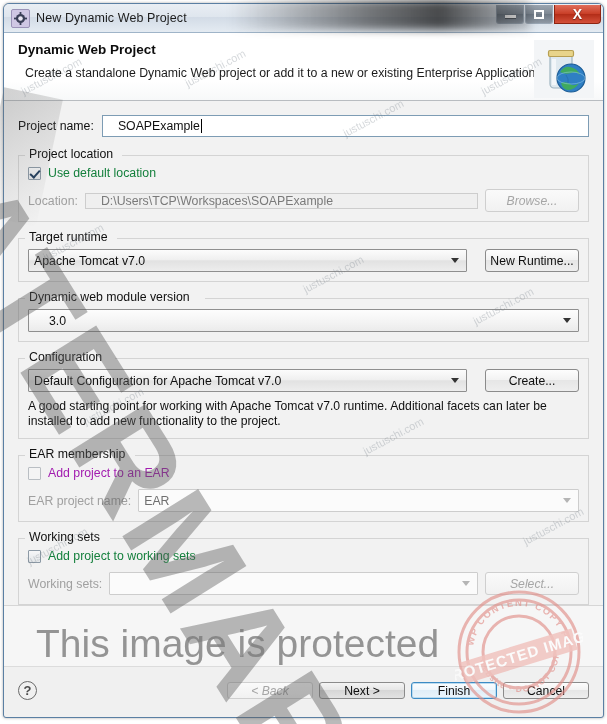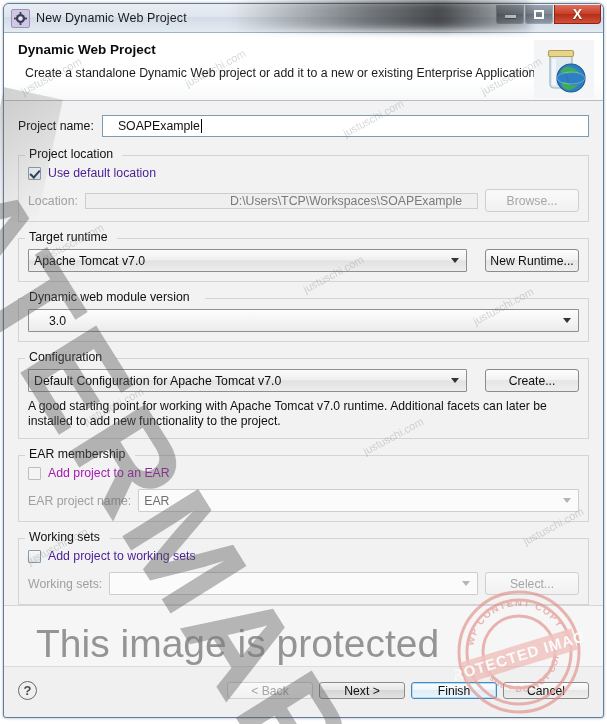--- a/index.html
+++ b/index.html
@@ -243,21 +243,21 @@
     border: solid #1f3c5c;
     border-width: 0 2px 2px 0;
     transform: rotate(42deg);
   }
   .cb.disabled {
     border-color: #b9bec3;
     background: #f4f4f4;
   }
   .check-label {
     font-size: 12.3px;
-    color: #4c1d95;
+    color: #15803d;
   }
   .check-label.disabled { color: #a21caf; }
 
   .sub-row {
     display: flex;
     align-items: center;
     gap: 7px;
   }
   .sub-row > .lbl {
     font-size: 12.3px;
@@ -284,20 +284,21 @@
     align-items: center;
     justify-content: center;
     box-sizing: border-box;
     flex: none;
     white-space: nowrap;
   }
   .btn.disabled {
     border-color: #cfcfcf;
     color: #a6a6a6;
     background: linear-gradient(to bottom, #fafafa, #f1f1f1);
+    font-style: italic;
   }
 
   
   .combo {
     flex: 1;
     height: 23px;
     border: 1px solid #8f8f8f;
     background: linear-gradient(to bottom, #fcfcfc 0%, #f0f0f0 45%, #e2e2e2 52%, #ededed 100%);
     display: flex;
     align-items: center;
@@ -513,21 +514,21 @@
       <div class="group" style="margin-top:12px;">
         <div class="group-top-right" style="left:103px;right:0;"></div>
         <div class="group-legend">Project location</div>
         <div class="group-inner">
           <div class="check-row">
             <span class="cb checked"></span>
             <span class="check-label">Use default location</span>
           </div>
           <div class="sub-row">
             <span class="lbl">Location:</span>
-            <span class="textbox disabled" style="height:16px;justify-content:flex-end;">
+            <span class="textbox disabled" style="height:16px;">
                 <span>D:\Users\TCP\Workspaces\SOAPExample</span>
               </span>
             <span class="btn disabled">Browse...</span>
           </div>
         </div>
       </div>
 
       <div class="group">
         <div class="group-top-right" style="left:98px;right:0;"></div>
         <div class="group-legend">Target runtime</div>

